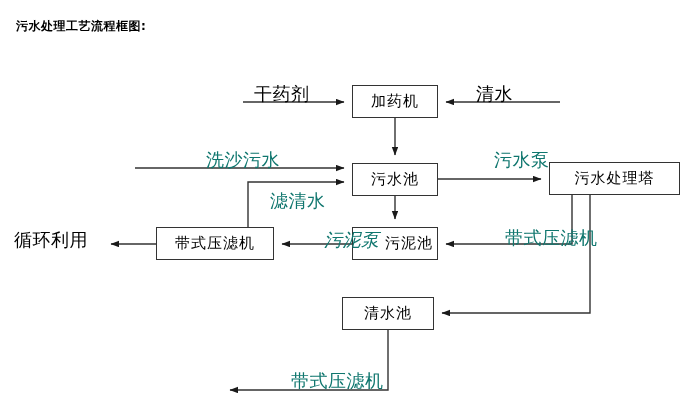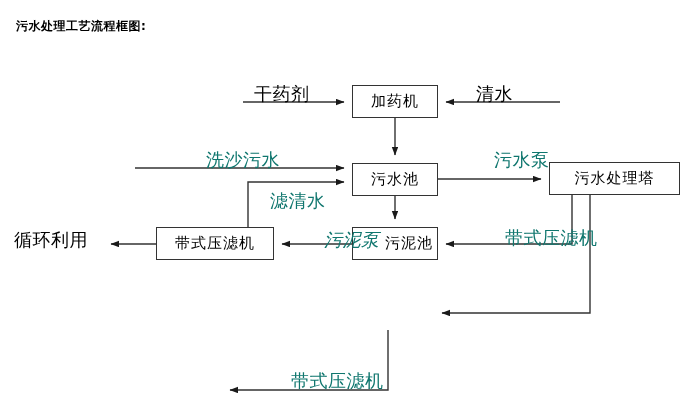--- a/index.html
+++ b/index.html
@@ -116,20 +116,23 @@
   </div>
 
   <div class="node" style="left:549px; top:162px; width:131px; height:33px;">
     <span>污水处理塔</span>
   </div>
 
   <div class="node" style="left:156px; top:227px; width:118px; height:33px;">
     <span>带式压滤机</span>
   </div>
 
+  <div class="node" style="left:342px; top:297px; width:92px; height:33px;">
+    <span>清水池</span>
+  </div>
 
   <div class="terminal-label" style="left:254px; top:82px;">干药剂</div>
   <div class="terminal-label" style="left:476px; top:82px;">清水</div>
   <div class="terminal-label" style="left:14px; top:228px;">循环利用</div>
 
   <div class="edge-label" style="left:170px; top:148px;">洗沙污水</div>
   <div class="edge-label" style="left:234px; top:189px;">滤清水</div>
   <div class="edge-label" style="left:458px; top:148px;">污水泵</div>
   <div class="edge-label" style="left:288px; top:228px;font-style:italic;">污泥泵</div>
   <div class="edge-label" style="left:469px; top:226px;">带式压滤机</div>

